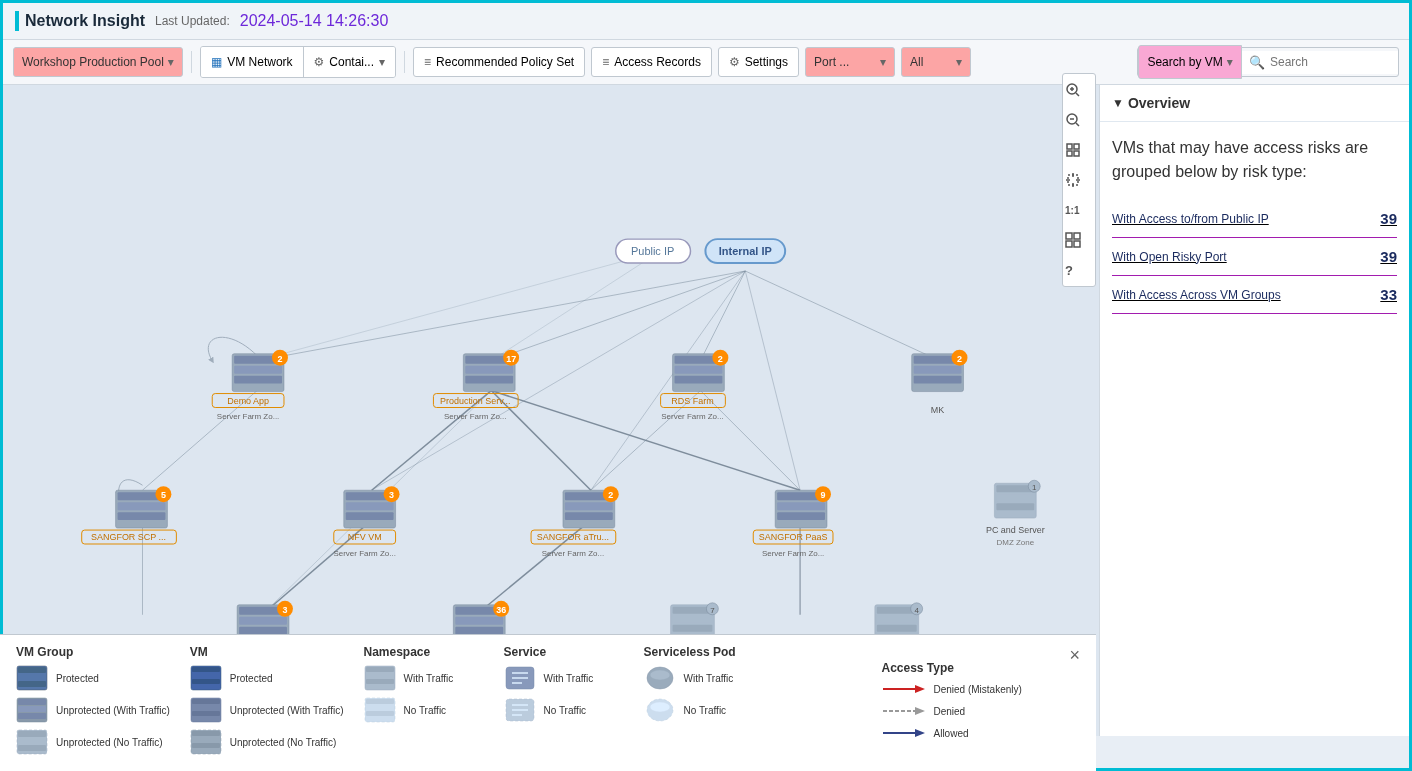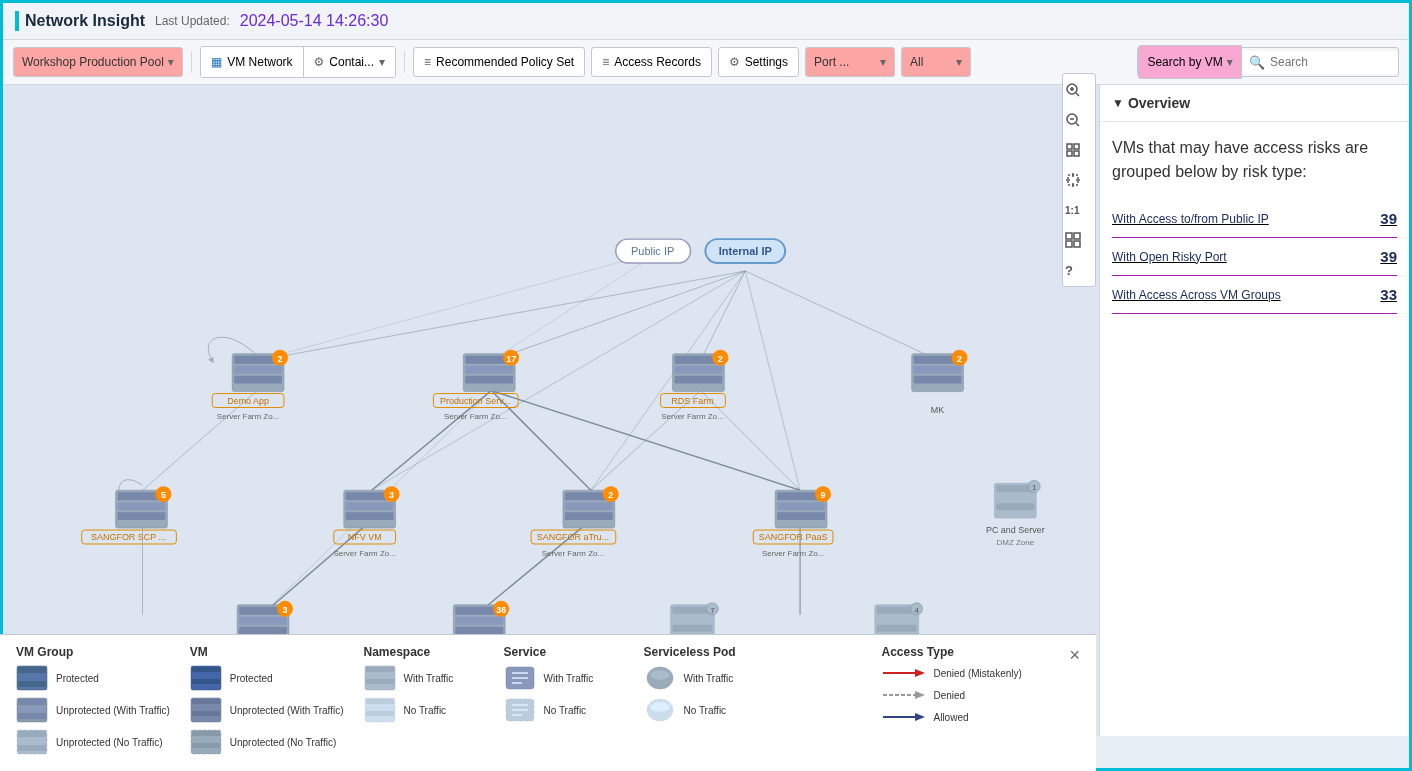--- a/index.html
+++ b/index.html
@@ -465,21 +465,21 @@
       </div>
       <div class="legend-item">
         <svg width="32" height="26">
           <ellipse cx="16" cy="13" rx="13" ry="11" fill="#ccddee" stroke="#bbccdd" stroke-width="0.5" stroke-dasharray="3,2"></ellipse>
           <ellipse cx="16" cy="10" rx="10" ry="5" fill="#ddeeff" stroke="#ccddee" stroke-width="0.5"></ellipse>
         </svg>
         <span class="legend-text">No Traffic</span>
       </div>
     </div>
 
-    <div style="min-width:160px; margin-left:auto;">
+    <div style="min-width:160px; margin-left:auto;margin-top:16px;">
       <div class="legend-col-title">Access Type</div>
       <div class="legend-line">
         <svg width="44" height="16">
           <line x1="2" y1="8" x2="38" y2="8" stroke="#cc2222" stroke-width="2"></line>
           <polygon points="34,4 44,8 34,12" fill="#cc2222"></polygon>
         </svg>
         <span class="legend-text">Denied (Mistakenly)</span>
       </div>
       <div class="legend-line">
         <svg width="44" height="16">

